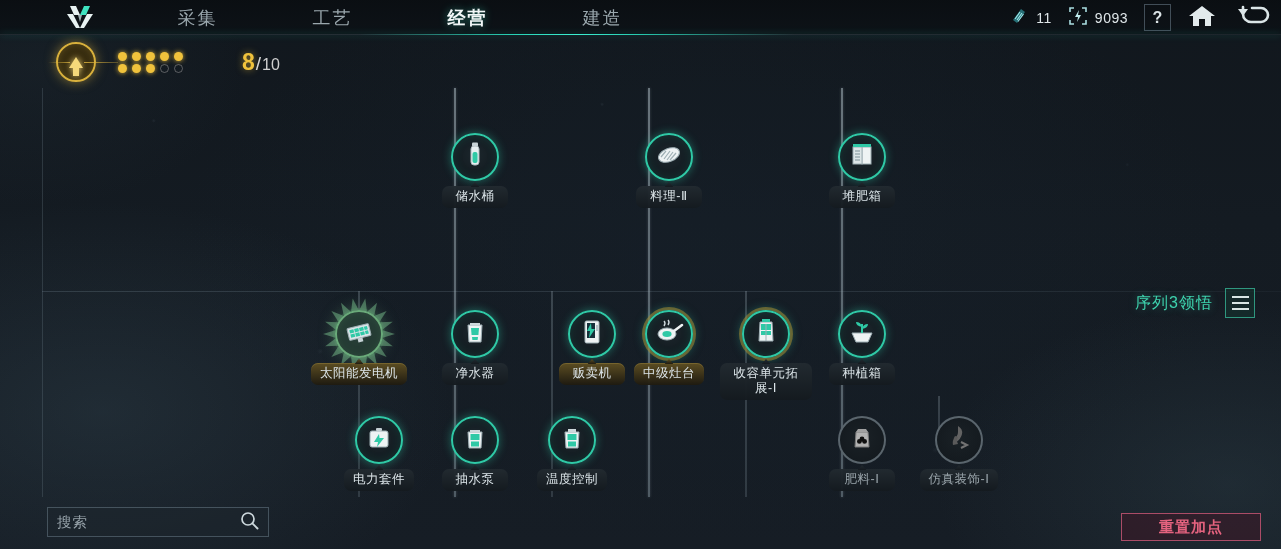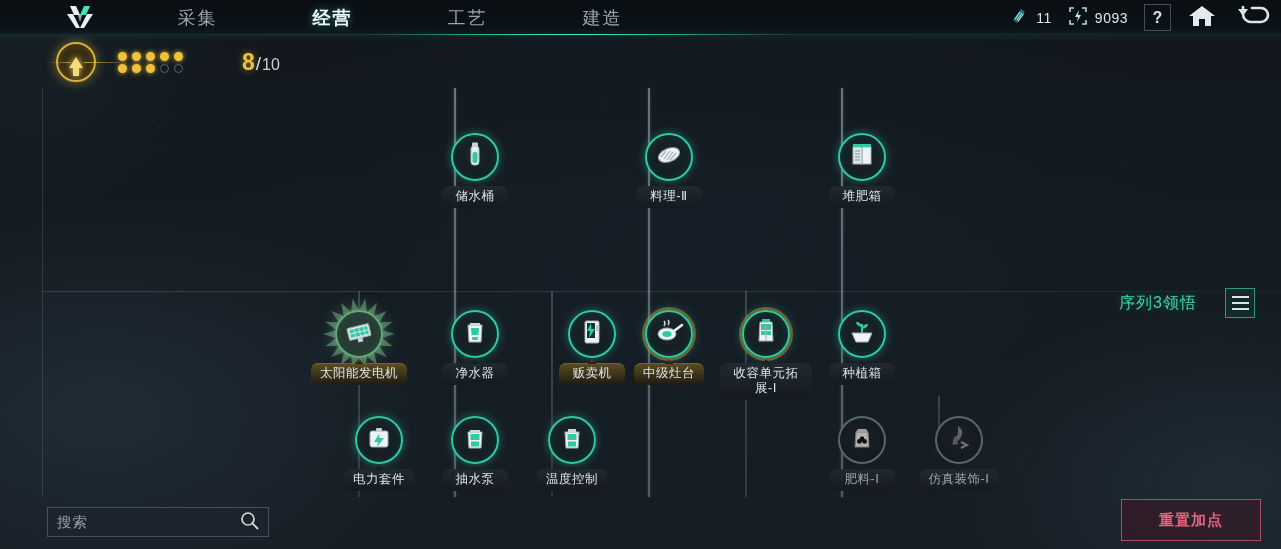--- a/index.html
+++ b/index.html
@@ -182,21 +182,21 @@
     content:""; position:absolute; left:50%; top:-4px;
     transform: translateX(-50%);
     width: 9px; height: 5px;
     background: inherit;
     clip-path: polygon(50% 0, 100% 100%, 0 100%);
   }
 
   
   .seq-tag {
     position:absolute; right: 26px; top: 288px;
-    display:flex; align-items:center; gap: 28px;
+    display:flex; align-items:center; gap: 12px;
     z-index: 10;
   }
   .seq-text { font-size: 16px; color: #3ed3ae; letter-spacing: 1px; text-shadow: 0 0 8px rgba(62,211,174,0.35); }
   .seq-menu {
     width: 30px; height: 30px;
     border: 1px solid rgba(62,211,174,0.65);
     background: rgba(20,52,48,0.55);
     display:flex; flex-direction:column; align-items:center; justify-content:center; gap:4px;
     cursor:pointer;
   }
@@ -207,21 +207,21 @@
     position:absolute; left: 47px; bottom: 12px;
     width: 222px; height: 30px;
     border: 1px solid rgba(120,140,152,0.45);
     background: rgba(30,38,46,0.55);
     display:flex; align-items:center; padding: 0 9px;
     cursor:text;
   }
   .search-ph { flex:1; font-size: 14.5px; color: #98a4ab; letter-spacing:1px; }
   .btn-row { position:absolute; right: 20px; bottom: 8px; display:flex; gap: 12px; }
   .btn {
-    width: 140px; height: 42px;
+    width: 140px; height: 28px;
     display:flex; align-items:center; justify-content:center;
     font-size: 15px; font-weight:bold; letter-spacing: 1px;
     cursor:pointer;
   }
   .btn-reset { border:1px solid rgba(214,92,124,0.75); background: rgba(62,24,38,0.55); color:#e2days; color:#e4637f; }
   .btn-quick { border:1px solid rgba(62,200,172,0.75); background: rgba(20,56,52,0.5); color:#43d6b2; }
 </style>
 </head>
 <body>
 
@@ -233,22 +233,22 @@
         <path d="M8 4 L14 4 L18 13 L12 13 Z" fill="#e8f2f2"></path>
         <path d="M28 4 L22 4 L18 13 L24 13 Z" fill="#3fe3c0"></path>
         <path d="M5 12 L11 12 L18 26 L14 26 Z" fill="#e8f2f2"></path>
         <path d="M31 12 L25 12 L18 26 L22 26 Z" fill="#e8f2f2"></path>
         <path d="M16 13 L20 13 L18 20 Z" fill="#9fb0b3"></path>
       </svg>
     </div>
 
     <div class="nav-tabs">
       <div class="nav-tab">采集</div>
+      <div class="nav-tab">工艺</div>
       <div class="nav-tab active">经营</div>
-      <div class="nav-tab">工艺</div>
       <div class="nav-tab">建造</div>
     </div>
 
     <div class="hdr-right">
       <div class="res-group">
         <span>
           <svg width="20" height="20" viewBox="0 0 20 20">
             <path d="M4 14 L12 3 L16 6 L8 17 Z" fill="#2a7f86" opacity="0.85"></path>
             <path d="M6 13 L11 6 M8 14 L13 7 M9 15.5 L14.5 8" stroke="#9fe8ea" stroke-width="1.1" fill="none"></path>
           </svg>

